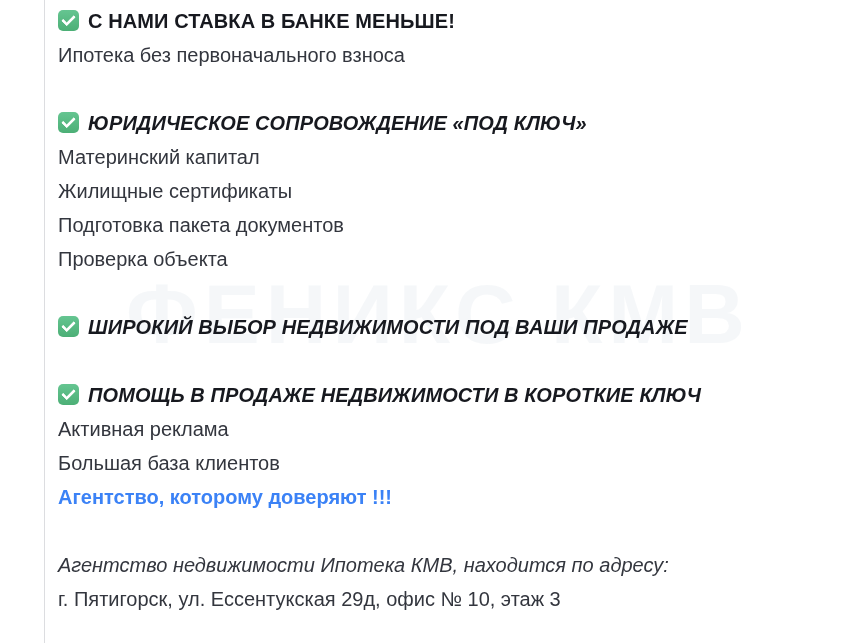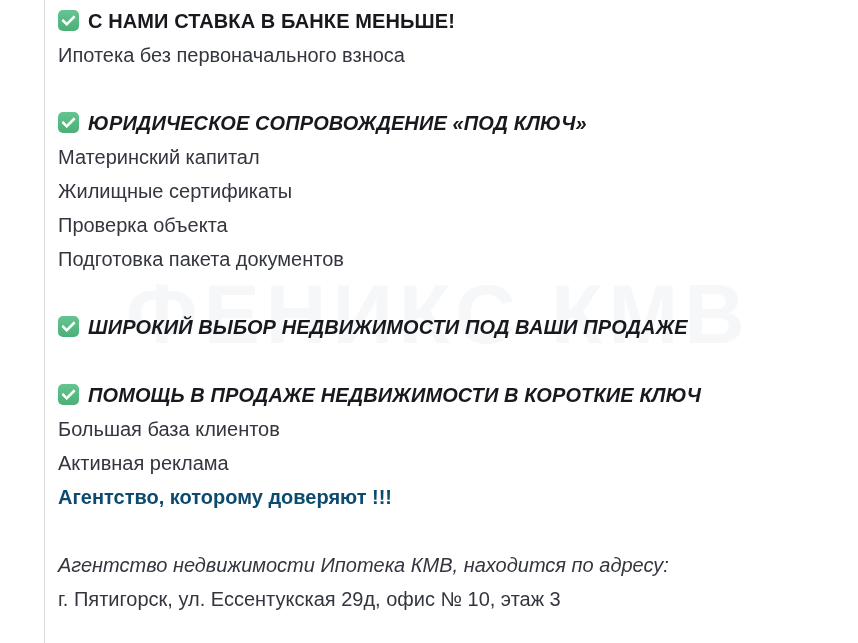--- a/index.html
+++ b/index.html
@@ -40,21 +40,21 @@
   }
   .content p.h {
     position: relative;
     z-index: 2;
     font-weight: 700;
     color: #17191f;
     letter-spacing: 0.1px;
   }
   .content p.b {
     font-weight: 700;
-    color: #0c4a6e;
+    color: #3b82f6;
   }
   .gap { margin-top: 34px !important; font-style: italic; }
   .chk {
     display: inline-block;
     width: 21px;
     height: 21px;
     background: linear-gradient(180deg, #65c591 0%, #4caf76 100%);
     border-radius: 5px;
     position: relative;
     margin-right: 9px;
@@ -95,27 +95,27 @@
   <div class="wm">ФЕНИКС КМВ</div>
 
   <div class="content">
 
     <p class="h"><span class="chk"></span><span>С НАМИ СТАВКА В БАНКЕ МЕНЬШЕ!</span></p>
     <p>Ипотека без первоначального взноса</p>
 
     <p class="h gap"><span class="chk"></span><span>ЮРИДИЧЕСКОЕ СОПРОВОЖДЕНИЕ «ПОД КЛЮЧ»</span></p>
     <p>Материнский капитал</p>
     <p>Жилищные сертификаты</p>
+    <p>Подготовка пакета документов</p>
     <p>Проверка объекта</p>
-    <p>Подготовка пакета документов</p>
 
     <p class="h gap"><span class="chk"></span><span>ШИРОКИЙ ВЫБОР НЕДВИЖИМОСТИ ПОД ВАШИ ПРОДАЖЕ</span></p>
 
     <p class="h gap"><span class="chk"></span><span>ПОМОЩЬ В ПРОДАЖЕ НЕДВИЖИМОСТИ В КОРОТКИЕ КЛЮЧ</span></p>
+    <p>Активная реклама</p>
     <p>Большая база клиентов</p>
-    <p>Активная реклама</p>
     <p class="b">Агентство, которому доверяют !!!</p>
 
     <p class="gap">Агентство недвижимости Ипотека КМВ, находится по адресу:</p>
     <p>г. Пятигорск, ул. Ессентукская 29д, офис № 10, этаж 3</p>
 
   </div>
 </div>
 
 </body></html>

